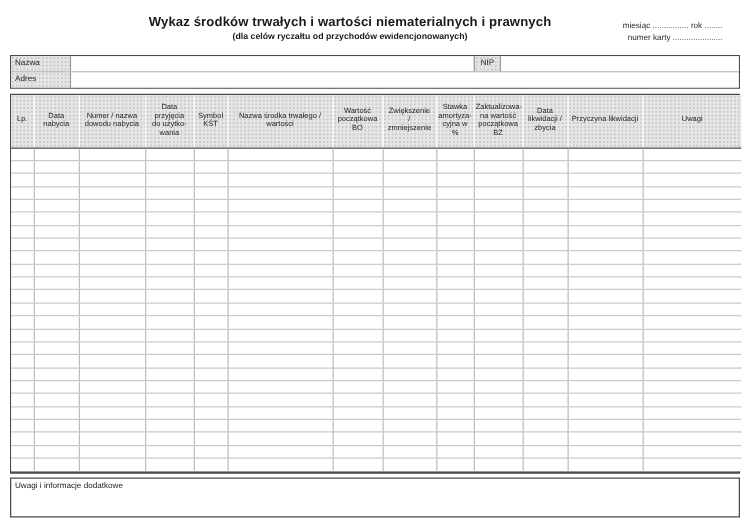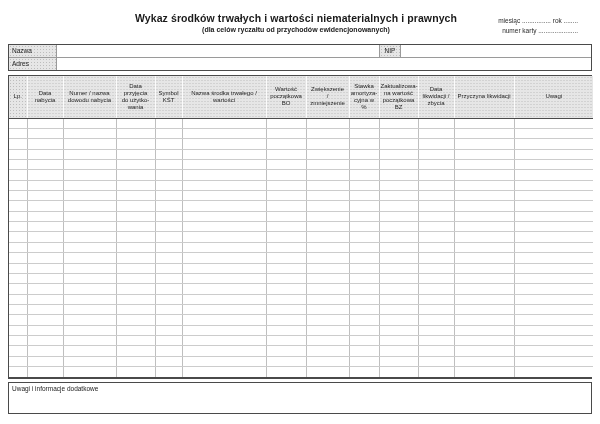--- a/index.html
+++ b/index.html
@@ -1,21 +1,21 @@
 <!DOCTYPE html>
 <html><head>
 <meta charset="utf-8">
 <style>
   * { margin:0; padding:0; box-sizing:border-box; }
   html,body { width:600px; height:424px; background:#ffffff;
               font-family:"Liberation Sans", sans-serif; color:#1a1a1a; overflow:hidden; }
   .page { position:relative; width:600px; height:424px; background:#fff; }
 
   
-  .title-wrap { position:absolute; top:12px; left:76px; width:440px; text-align:center; }
+  .title-wrap { position:absolute; top:12px; left:60px; width:440px; text-align:center; }
   .title { font-size:10.5px; font-weight:bold; letter-spacing:.1px; }
   .subtitle { font-size:7px; font-weight:bold; margin-top:2px; }
   .corner { position:absolute; top:16px; right:22px; text-align:right;
             font-size:6.5px; line-height:10px; color:#2a2a2a; }
 
   
   .stipple { background-color:#e6e6e6;
              background-image: radial-gradient(circle, #bdbdbd 0.5px, rgba(0,0,0,0) 0.6px);
              background-size: 3px 3px; }
 

